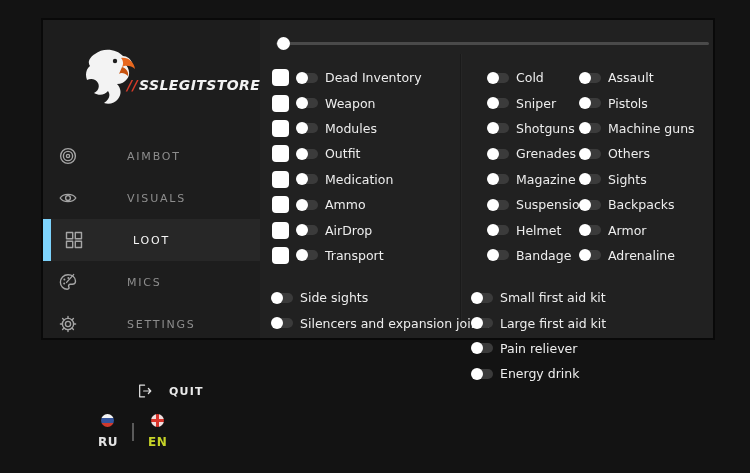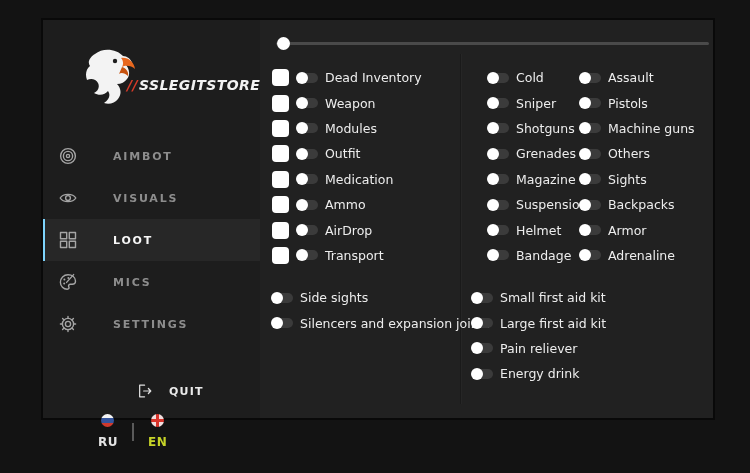--- a/index.html
+++ b/index.html
@@ -1,35 +1,35 @@
 <!DOCTYPE html>
 <html><head>
 <meta charset="utf-8">
 <style>
   * { margin:0; padding:0; box-sizing:border-box; }
   html,body { width:750px; height:473px; }
   body { font-family:"DejaVu Sans","Liberation Sans",sans-serif; background:#131313; overflow:hidden; }
 
   .stage { position:relative; width:750px; height:473px; background:#131313; }
-  .window { position:absolute; left:43px; top:20px; width:670px; height:398px;
+  .window { position:absolute; left:43px; top:20px; width:670px; height:318px;
             background:#a3a3a3; box-shadow:0 0 0 2px #090909; display:flex; }
 
   
   .sidebar { position:relative; flex:none; width:217px; background:#1d1d1d; }
   .brand { position:absolute; left:38px; top:28px; width:170px; height:80px; }
   .brand-title { position:absolute; left:84px; top:57px; font-size:14px; font-weight:bold;
                  font-style:italic; color:#f2f2f2; letter-spacing:.4px; white-space:nowrap; }
   .brand-title .slashes { color:#d83a28; margin-right:1px; }
 
   .menu { position:absolute; left:0; right:0; top:115px; }
   .menu-item { height:42px; display:flex; align-items:center; padding-left:16px; cursor:pointer; }
   .menu-item .mi-icon { width:18px; height:18px; display:inline-flex; flex:none; }
-  .menu-item .mi-label { margin-left:36px; font-size:11px; font-weight:bold; letter-spacing:1.8px;
+  .menu-item .mi-label { margin-left:50px; font-size:11px; font-weight:normal; letter-spacing:1.8px;
                          color:#8d8d8d; }
-  .menu-item.active { background:#272727; border-left:2px solid #7dd3fc; padding-left:14px; }
+  .menu-item.active { background:#272727; border-left:8px solid #7dd3fc; padding-left:14px; }
   .menu-item.active .mi-label { color:#f7f7f7; }
 
   .quit { position:absolute; left:94px; top:363px; display:flex; align-items:center; gap:16px;
           cursor:pointer; color:#eaeaea; font-size:11px; font-weight:bold; letter-spacing:1.2px; }
   .quit svg { display:block; }
 
   .langs { position:absolute; left:55px; top:394px; display:flex; align-items:center; }
   .lang { display:flex; align-items:center; gap:8px; cursor:pointer;
           font-size:12px; font-weight:bold; letter-spacing:.5px;flex-direction:column; }
   .lang-ru { color:#e4e4e4; }

